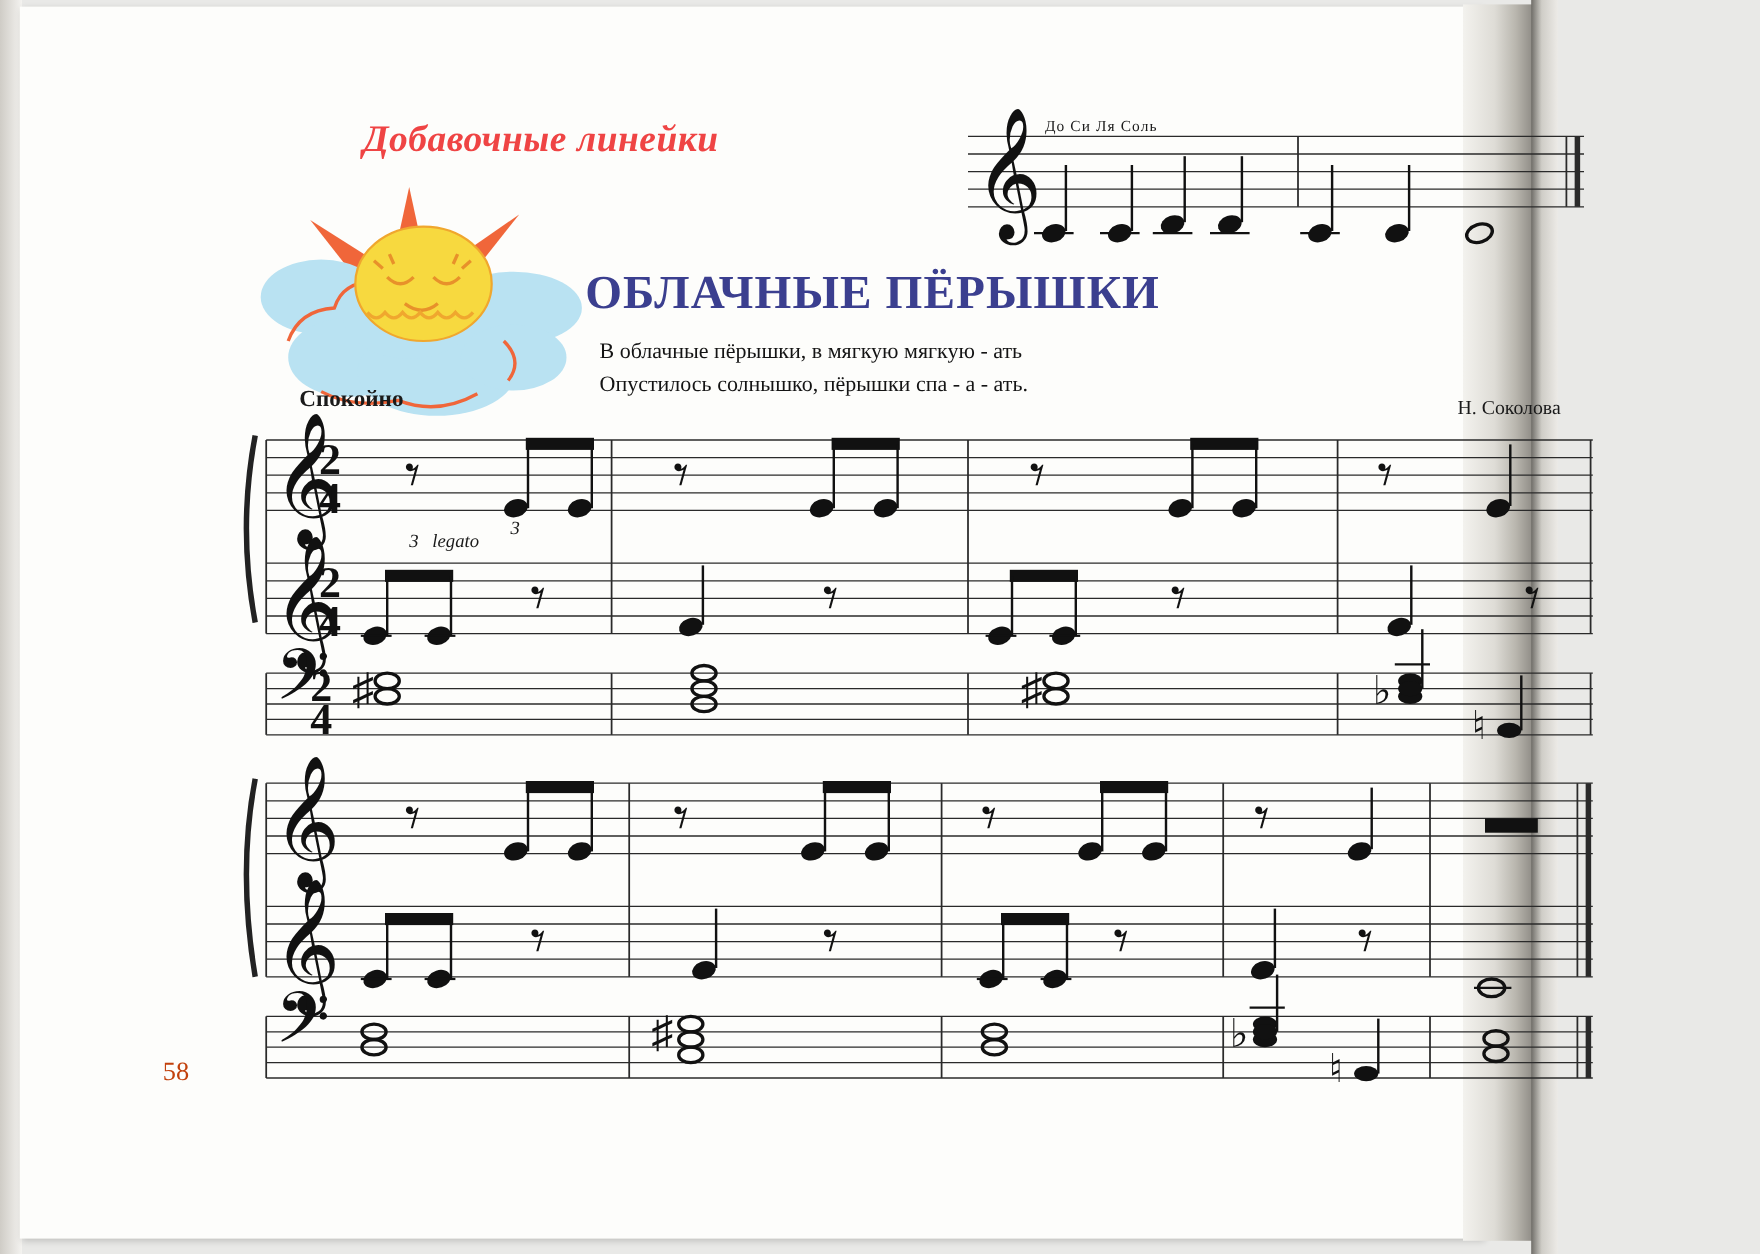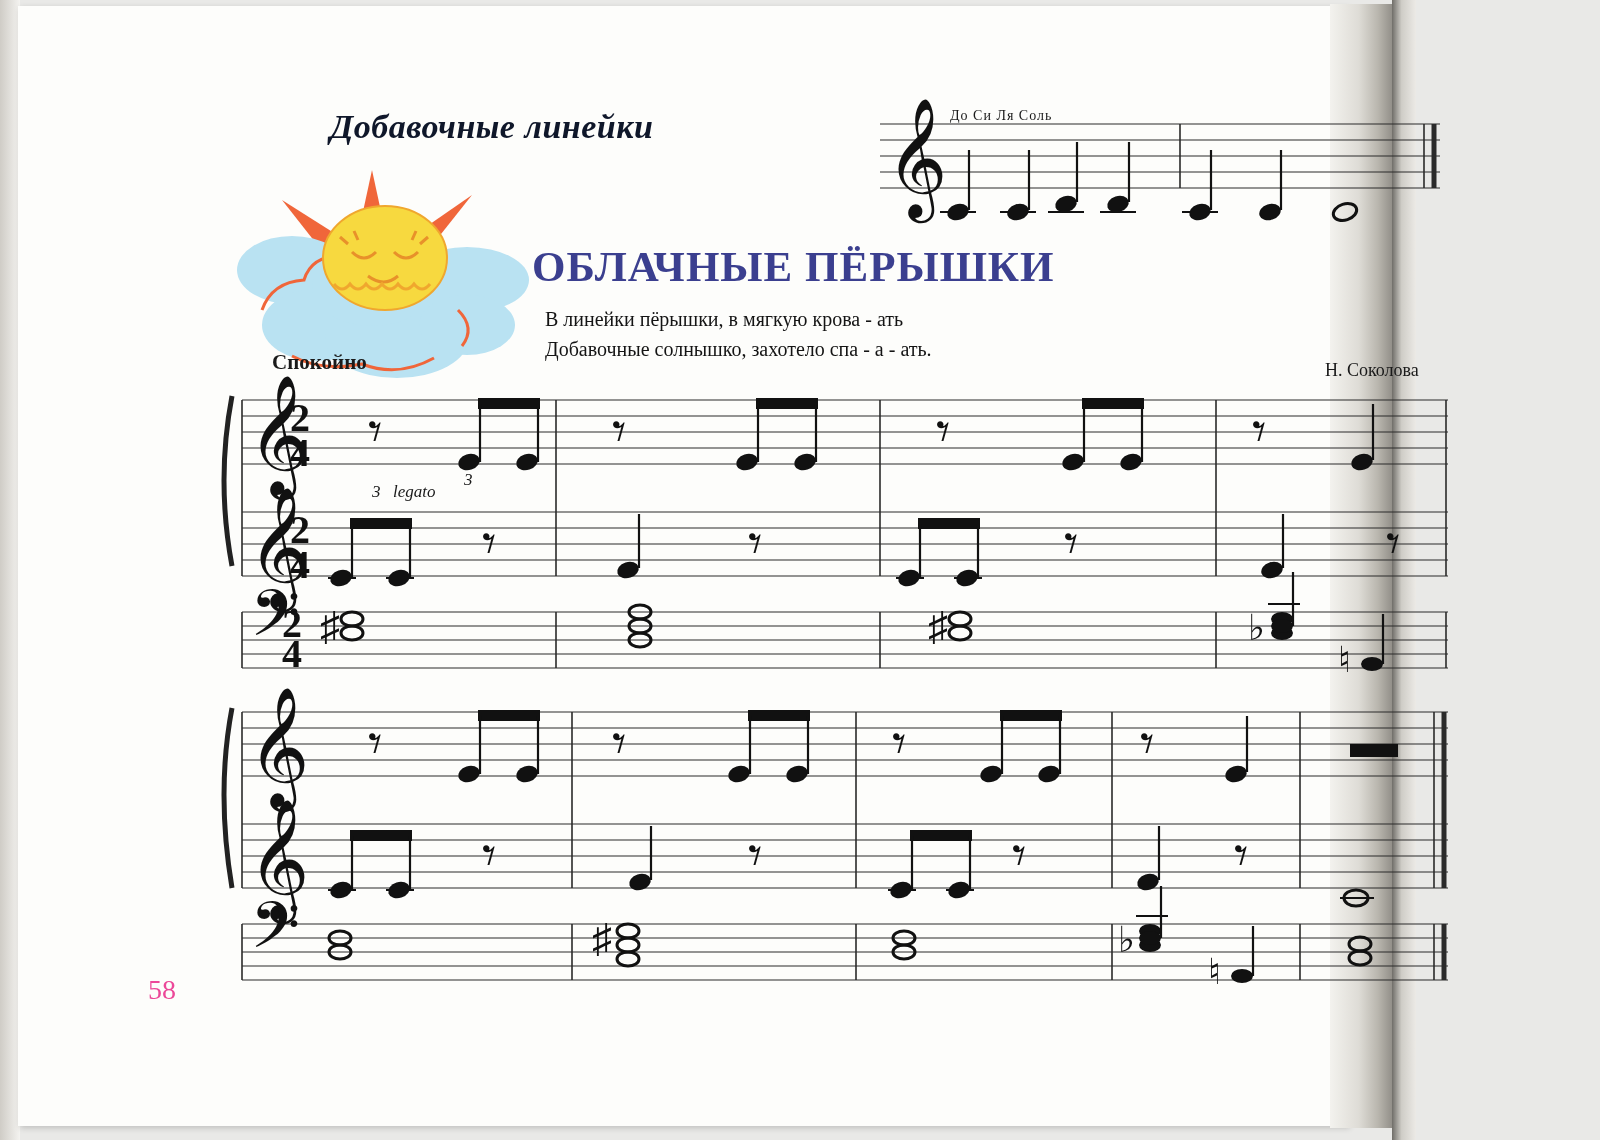--- a/index.html
+++ b/index.html
@@ -12,34 +12,34 @@
         background:#fdfdfb;box-shadow:2px 2px 6px rgba(0,0,0,.18);}
   #page-curve{position:absolute;left:1330px;top:4px;width:64px;height:1124px;
         background:linear-gradient(to right,#f3f2ee 0%,#dedcd6 45%,#b9b6ae 75%,#8d8a84 100%);}
   #page-edge{position:absolute;left:1392px;top:0px;width:24px;height:1140px;
         background:linear-gradient(to right,#6f6d68,#cfcdc7 40%,#eceae6 100%);}
   #gutter{position:absolute;left:0;top:0;width:20px;height:1140px;
         background:linear-gradient(to right,#cfccc6,#f4f3f0);}
 
   
   .hdr-script{position:absolute;font-family:"Liberation Serif", serif;
-        font-style:italic;font-weight:bold;color:#0f172a;letter-spacing:.5px;}
+        font-style:italic;font-weight:bold;color:#ef4444;letter-spacing:.5px;}
   #title-ledger{left:330px;top:108px;font-size:34px;}
   #title-song{position:absolute;left:532px;top:242px;font-size:43px;font-weight:bold;
         color:#3b3f8f;font-family:Liberation Serif, serif;letter-spacing:1px;}
   .lyric{position:absolute;font-size:20px;color:#141414;}
   #lyr1{left:545px;top:308px;}
   #lyr2{left:545px;top:338px;}
   #composer{position:absolute;left:1325px;top:360px;font-size:18px;}
   #tempo{position:absolute;left:272px;top:350px;font-size:21px;font-weight:bold;}
   #legato{position:absolute;left:393px;top:470px;font-size:17px;font-style:italic;margin-top:12px;}
   #trip1{position:absolute;left:372px;top:482px;font-size:17px;font-style:italic;}
   #trip2{position:absolute;left:464px;top:470px;font-size:17px;font-style:italic;}
-  #pageno{position:absolute;left:148px;top:962px;font-size:28px;color:#ec4899;
-        font-family:"Liberation Serif", serif;margin-top:12px;}
+  #pageno{position:absolute;left:148px;top:962px;font-size:24px;color:#c2410c;
+        font-family:"Liberation Serif", serif;}
   #topnotes{position:absolute;left:950px;top:108px;font-size:14px;letter-spacing:1px;}
 
   
   #art{position:absolute;left:222px;top:160px;width:320px;height:220px;}
 
   
   svg.sheet{position:absolute;left:0;top:0;width:1600px;height:1140px;
             pointer-events:none;}
   .stf{stroke:#2a2a2a;stroke-width:1.2;}
   .bar{stroke:#2a2a2a;stroke-width:1.6;}
@@ -104,22 +104,22 @@
     </g>
   </svg>
 </div>
 
 <div class="hdr-script" id="title-ledger">Добавочные линейки</div>
 
 <div id="topnotes" class="txt">До  Си  Ля  Соль</div>
 
 <div id="title-song">ОБЛАЧНЫЕ ПЁРЫШКИ</div>
 
-<div class="lyric" id="lyr1">В линейки пёрышки, в мягкую крова - ать</div>
-<div class="lyric" id="lyr2">Добавочные солнышко, захотело спа - а - ать.</div>
+<div class="lyric" id="lyr1">В облачные пёрышки, в мягкую мягкую - ать</div>
+<div class="lyric" id="lyr2">Опустилось солнышко, пёрышки спа - а - ать.</div>
 
 <div id="composer">Н. Соколова</div>
 
 <div id="tempo">Спокойно</div>
 
 <div id="legato">legato</div>
 <div id="trip1">3</div>
 <div id="trip2">3</div>
 
 <div id="pageno">58</div>

